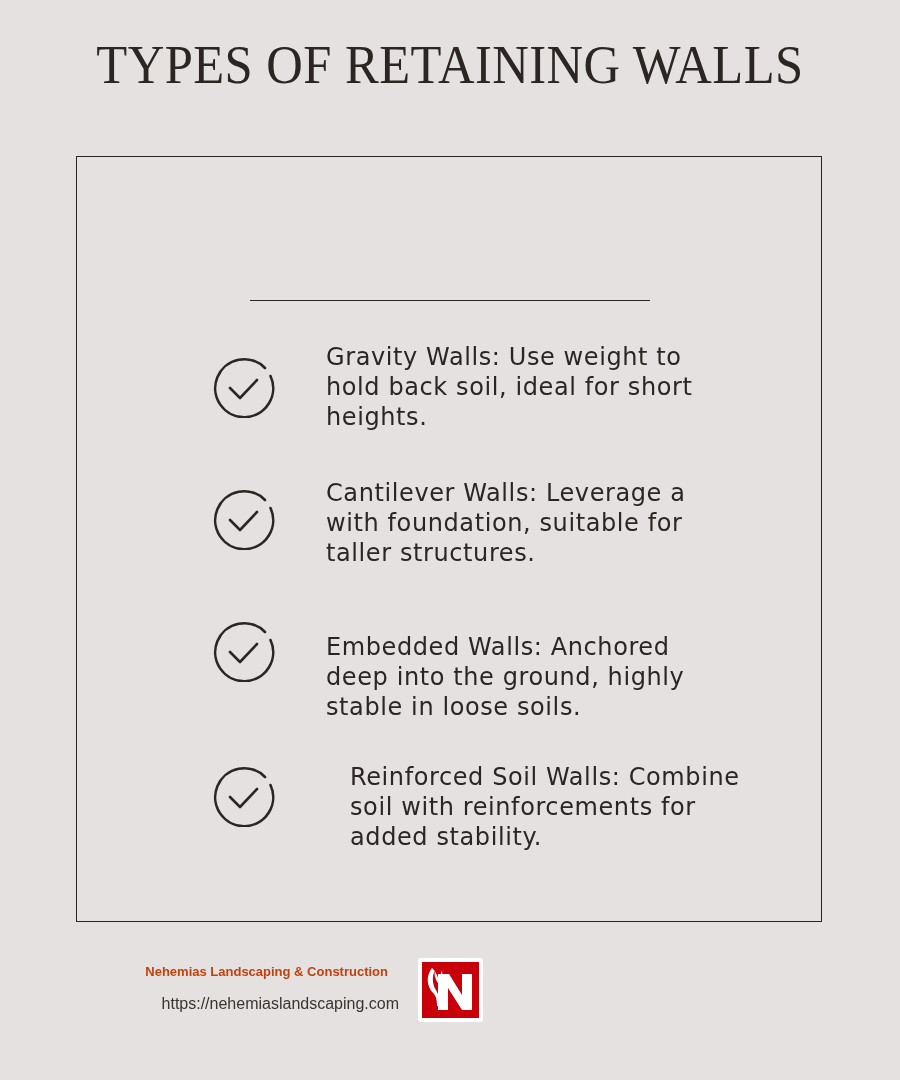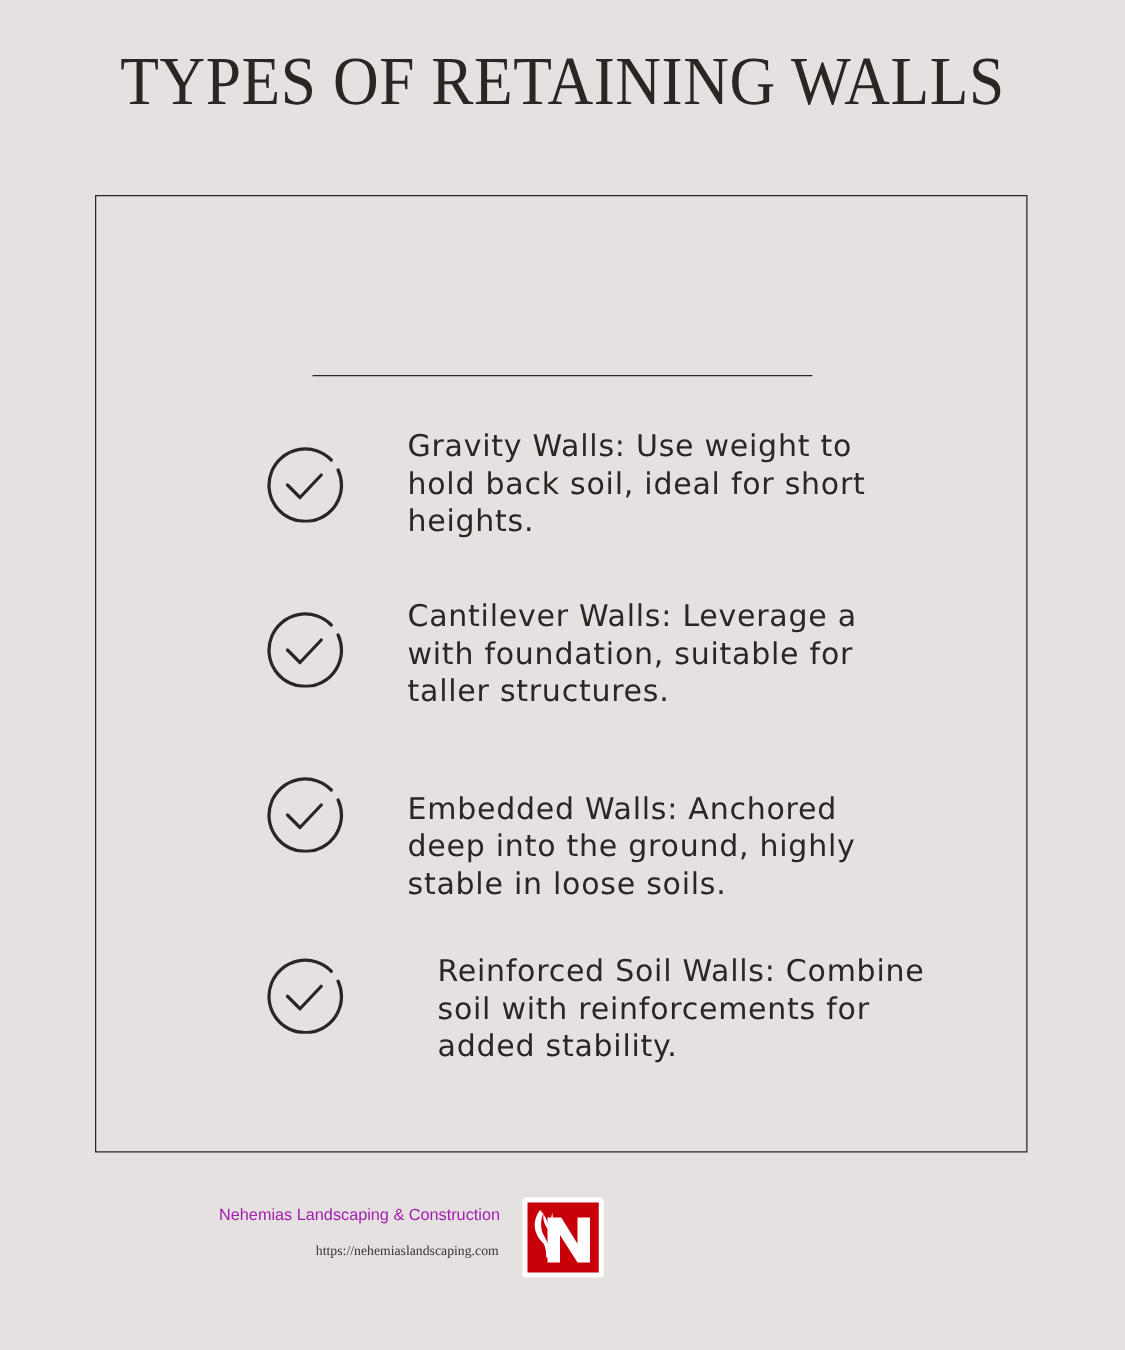--- a/index.html
+++ b/index.html
@@ -33,28 +33,28 @@
     }
     .item-text {
       position: absolute; left: 326px; width: 430px;
       font-family: "DejaVu Sans", sans-serif;
       font-size: 24px; line-height: 30px;
       letter-spacing: 0.6px;
       color: #2b2623;
       white-space: pre-line;
     }
     .footer-name {
-      position: absolute; right: 500px; top: 964px;
-      font-family: "Liberation Sans", sans-serif; font-weight: normal;
-      font-size: 13px; color: #a21caf; white-space: nowrap;
+      position: absolute; right: 512px; top: 964px;
+      font-family: "Liberation Sans", sans-serif; font-weight: bold;
+      font-size: 13px; color: #c2410c; white-space: nowrap;
     }
     .footer-url {
       position: absolute; right: 501px; top: 995px;
-      font-family: Liberation Serif, serif;
-      font-size: 11px; color: #3a3431; white-space: nowrap;
+      font-family: Liberation Sans, sans-serif;
+      font-size: 16px; color: #3a3431; white-space: nowrap;
     }
     .logo {
       position: absolute; left: 418px; top: 958px;
       width: 65px; height: 64px; background: #ffffff; border-radius: 3px;
     }
     .logo-inner {
       position: absolute; left: 4px; top: 4px; width: 57px; height: 56px;
       background: #c8000a;
     }
   </style>

